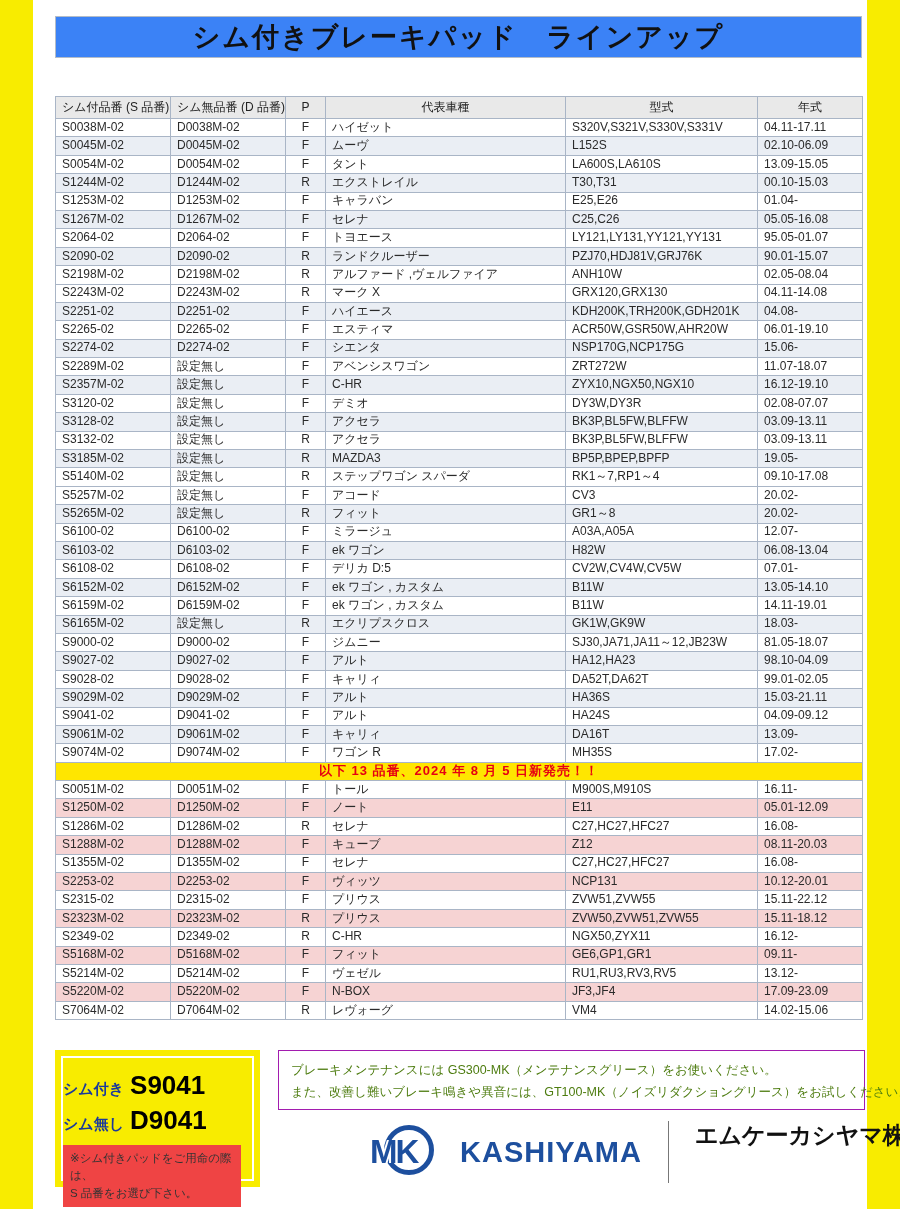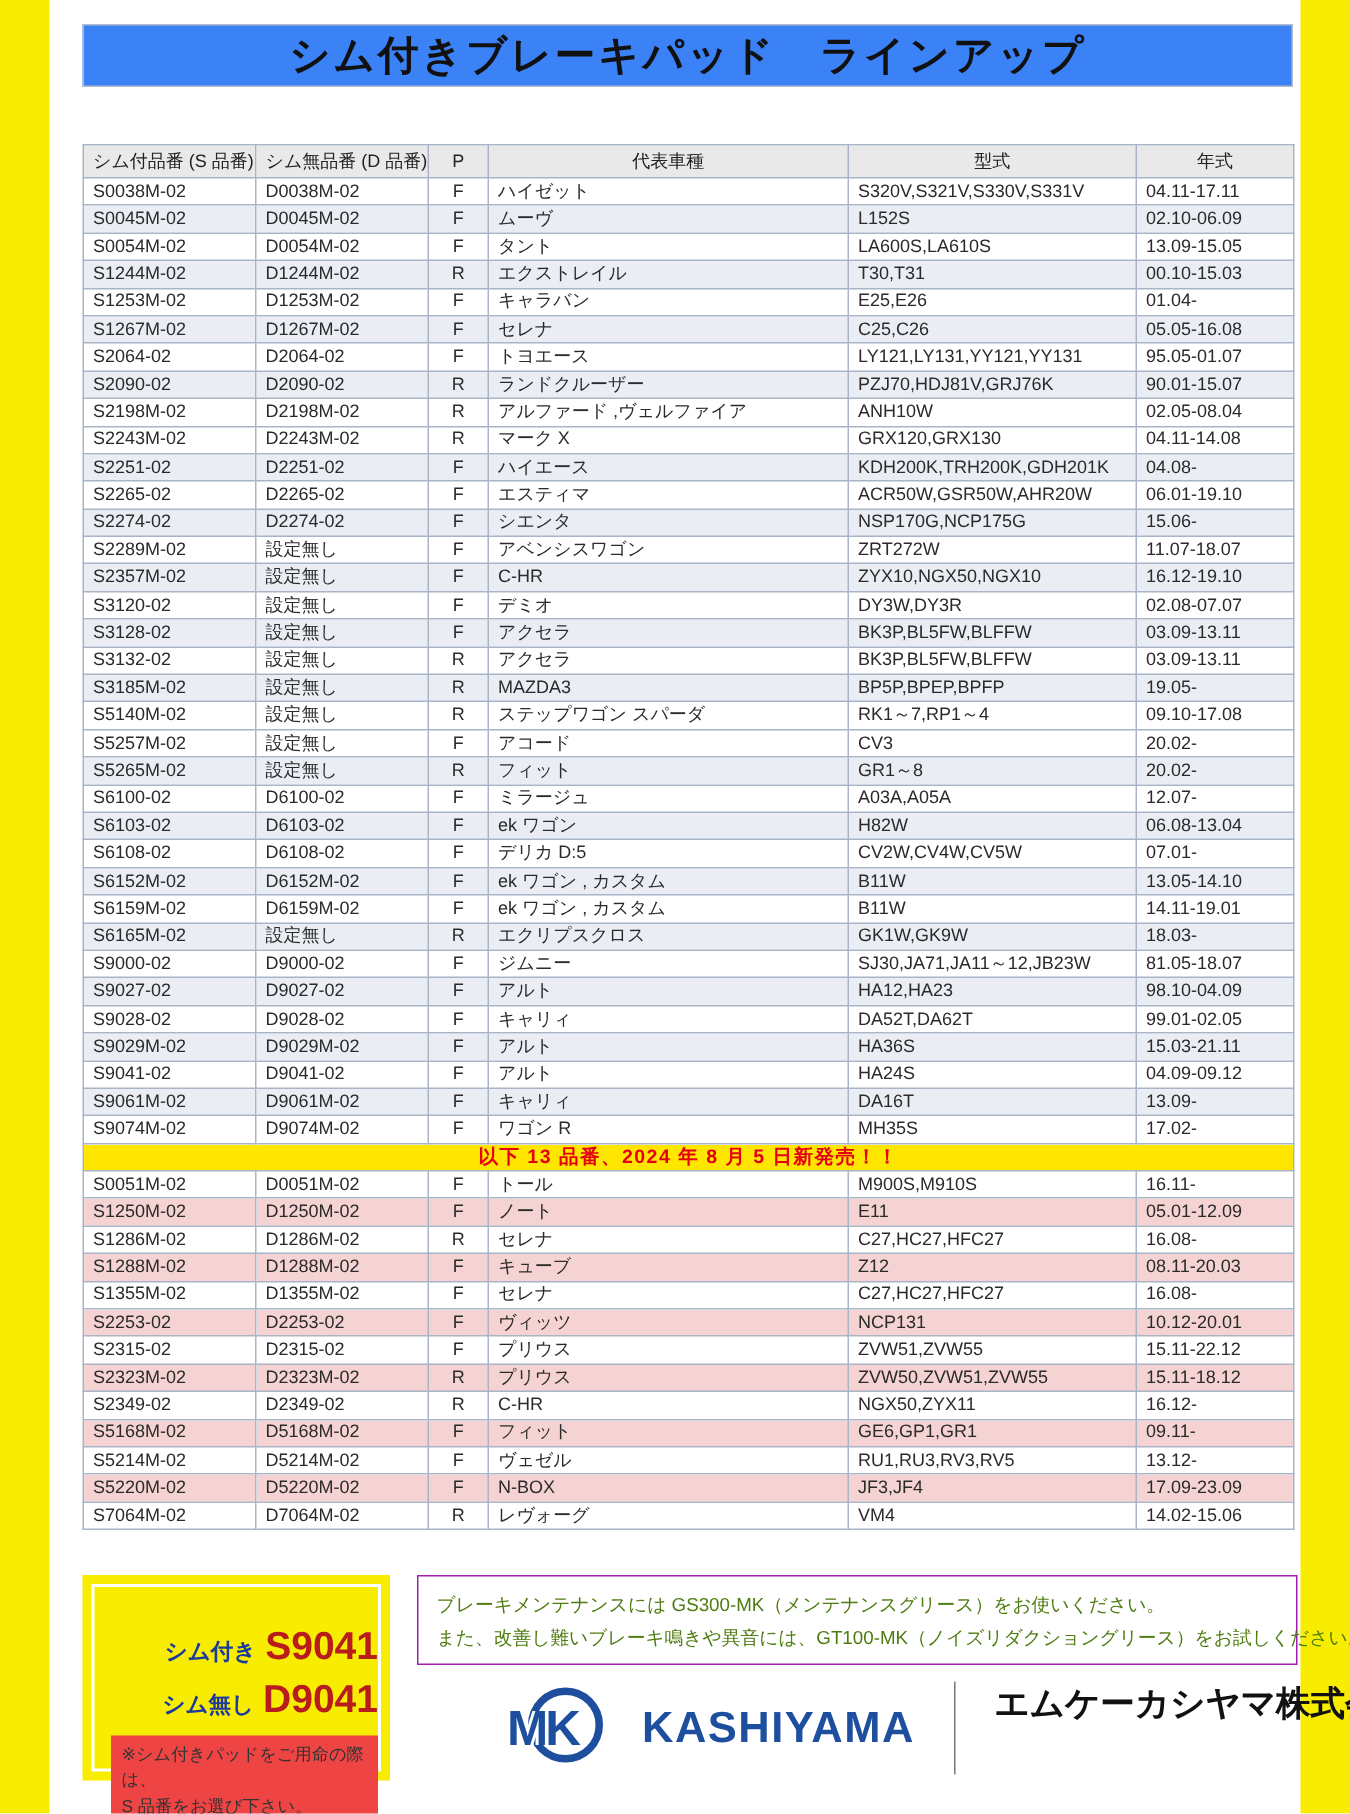--- a/index.html
+++ b/index.html
@@ -40,42 +40,42 @@
     background:#ffe600;color:#e60012;font-weight:bold;text-align:center;
     font-size:13px;letter-spacing:1px;
   }
 
   .shim-box{
     position:absolute;left:55px;top:1050px;width:205px;height:137px;
     background:#F8EC00;box-sizing:border-box;padding:6px;
   }
   .shim-inner{
     width:100%;height:100%;box-sizing:border-box;border:2px solid #ffffff;
-    display:flex;flex-direction:column;align-items:flex-end;justify-content:flex-start;
-    padding-top:24px;
+    display:flex;flex-direction:column;align-items:flex-start;justify-content:flex-start;
+    padding-top:12px;
   }
   .shim-line{display:flex;align-items:baseline;gap:6px;margin-bottom:4px;}
   .shim-label{font-size:15px;font-weight:bold;color:#1b3a9c;}
-  .shim-number{font-size:26px;font-weight:bold;color:#b91c1c;letter-spacing:0px;}
+  .shim-number{font-size:26px;font-weight:bold;color:#000000;letter-spacing:0px;}
   .shim-note{
     background:#ef4444;margin-top:5px;padding:5px 7px;font-size:11.5px;color:#333;
     line-height:1.5;text-align:left;width:178px;box-sizing:border-box;
   }
 
   .grease-box{
     position:absolute;left:278px;top:1050px;width:587px;height:60px;
     box-sizing:border-box;border:1px solid #a21caf;background:#fff;
     padding:9px 12px;font-size:12.5px;color:#4d7c0f;line-height:1.75;white-space:nowrap;
   }
 
   .logo-row{
     position:absolute;left:278px;top:1116px;width:587px;height:72px;
     display:flex;align-items:center;
   }
-  .mk-logo{position:relative;width:84px;height:58px;margin-left:60px;flex:none;}
+  .mk-logo{position:relative;width:84px;height:58px;margin-left:92px;flex:none;}
   .mk-circle{
     position:absolute;left:14px;top:2px;width:50px;height:50px;
     border:5px solid #1d4f9e;border-radius:50%;box-sizing:border-box;
   }
   .mk-initials{
     position:absolute;left:0px;top:10px;font-size:33px;font-weight:900;
     color:#1d4f9e;letter-spacing:-2px;z-index:2;
     text-shadow:2px 0 0 #fff,-2px 0 0 #fff;
   }
   .mk-name{

